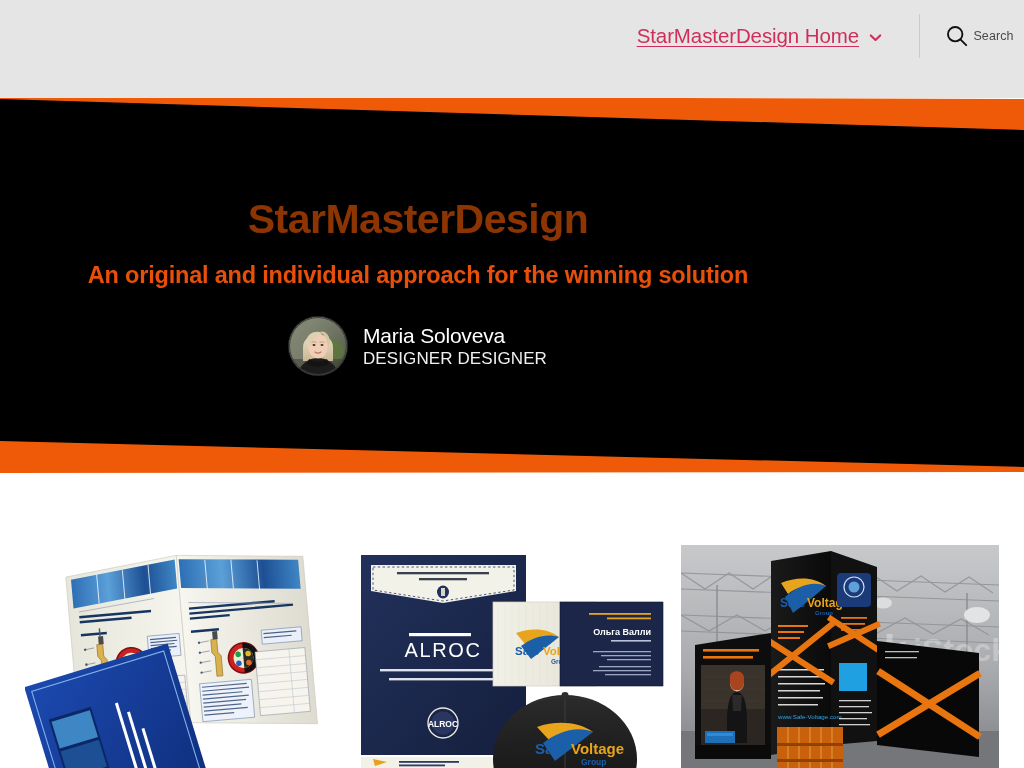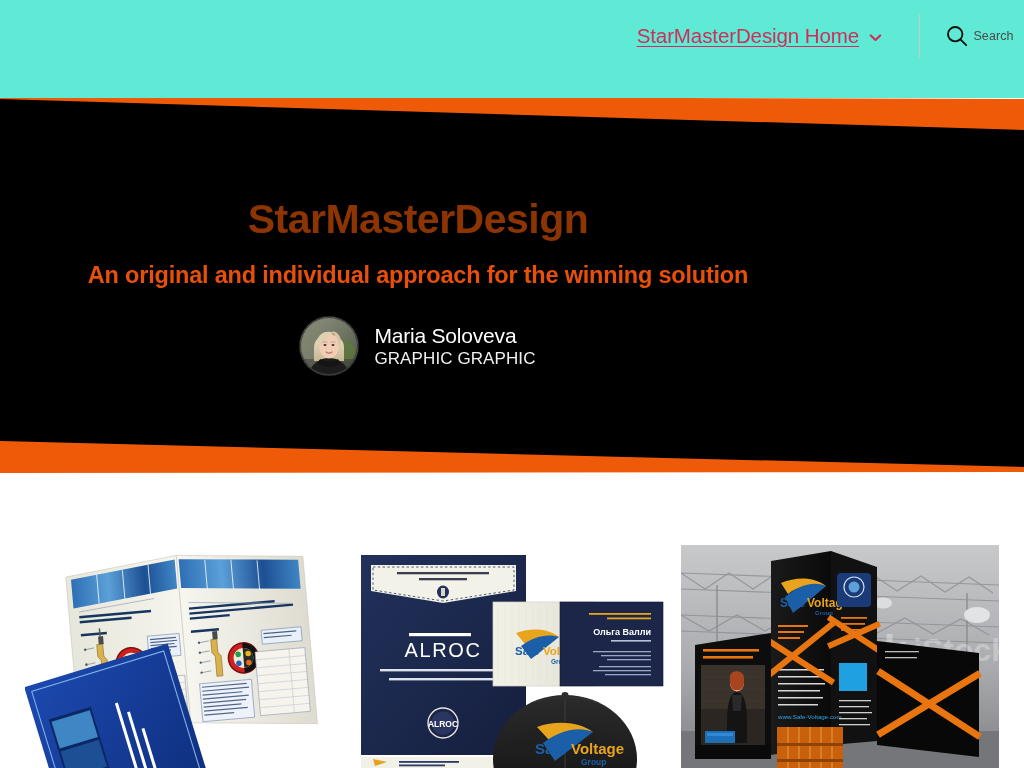--- a/index.html
+++ b/index.html
@@ -20,21 +20,21 @@
     background: #ffffff;
     overflow: hidden;
   }
 
   
   .site-header {
     position: absolute;
     top: 0; left: 0;
     width: 1024px;
     height: 98px;
-    background: #5eead4;
+    background: #e5e5e5;
     z-index: 30;
     display: flex;
     align-items: flex-start;
     justify-content: flex-end;
   }
 
   .header-inner {
     display: flex;
     align-items: center;
     height: 72px;
@@ -292,21 +292,21 @@
 
               <path d="M26 35 Q29 37.2 32 35" stroke="#b5776b" stroke-width="1.2" fill="none" stroke-linecap="round"></path>
 
               <path d="M20 42 Q29 48 38 42 L40 47 Q29 53 18 47 Z" fill="#141414"></path>
             </g>
             <circle cx="29" cy="29" r="28.5" fill="none" stroke="#3a3a3a" stroke-width="1"></circle>
           </svg>
         </div>
         <div class="author-text">
           <span class="author-name">Maria Soloveva</span>
-          <span class="author-role">GRAPHIC GRAPHIC</span>
+          <span class="author-role">DESIGNER DESIGNER</span>
         </div>
       </div>
     </div>
   </div>
 
   <header class="site-header">
     <div class="header-inner">
       <nav class="nav-menu">
         <div class="nav-item">
           <span class="nav-link">StarMasterDesign Home</span>

